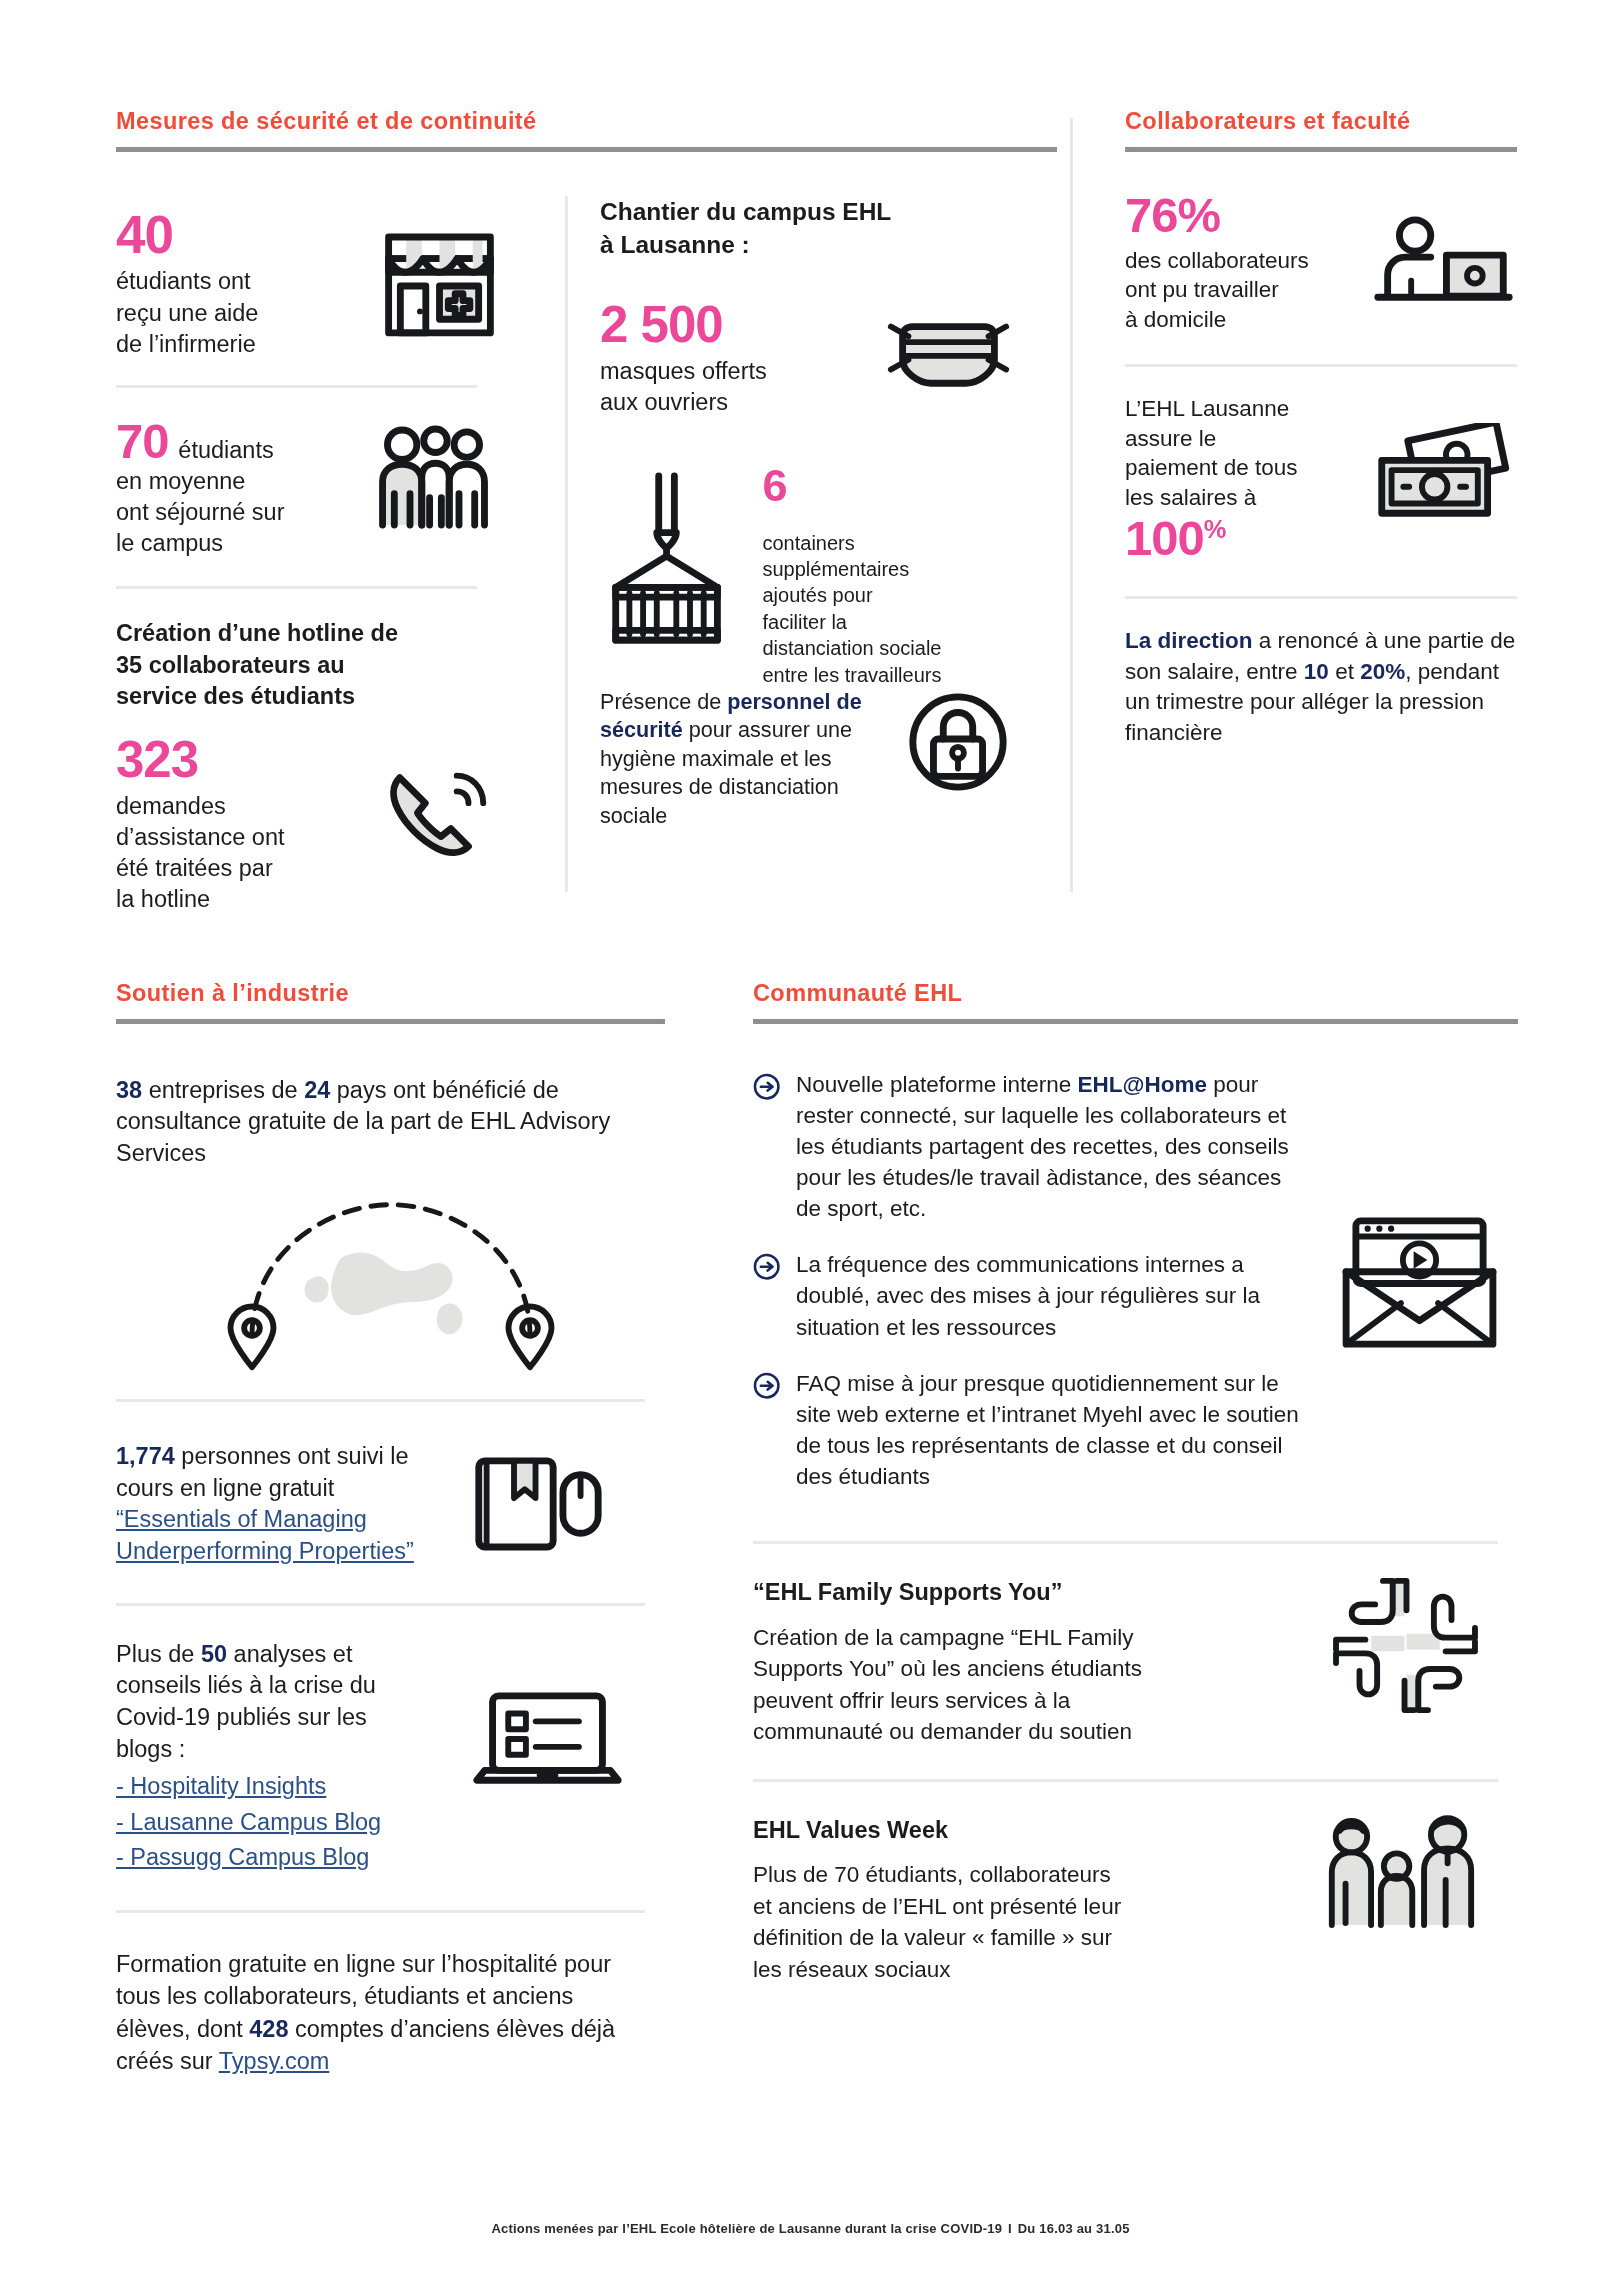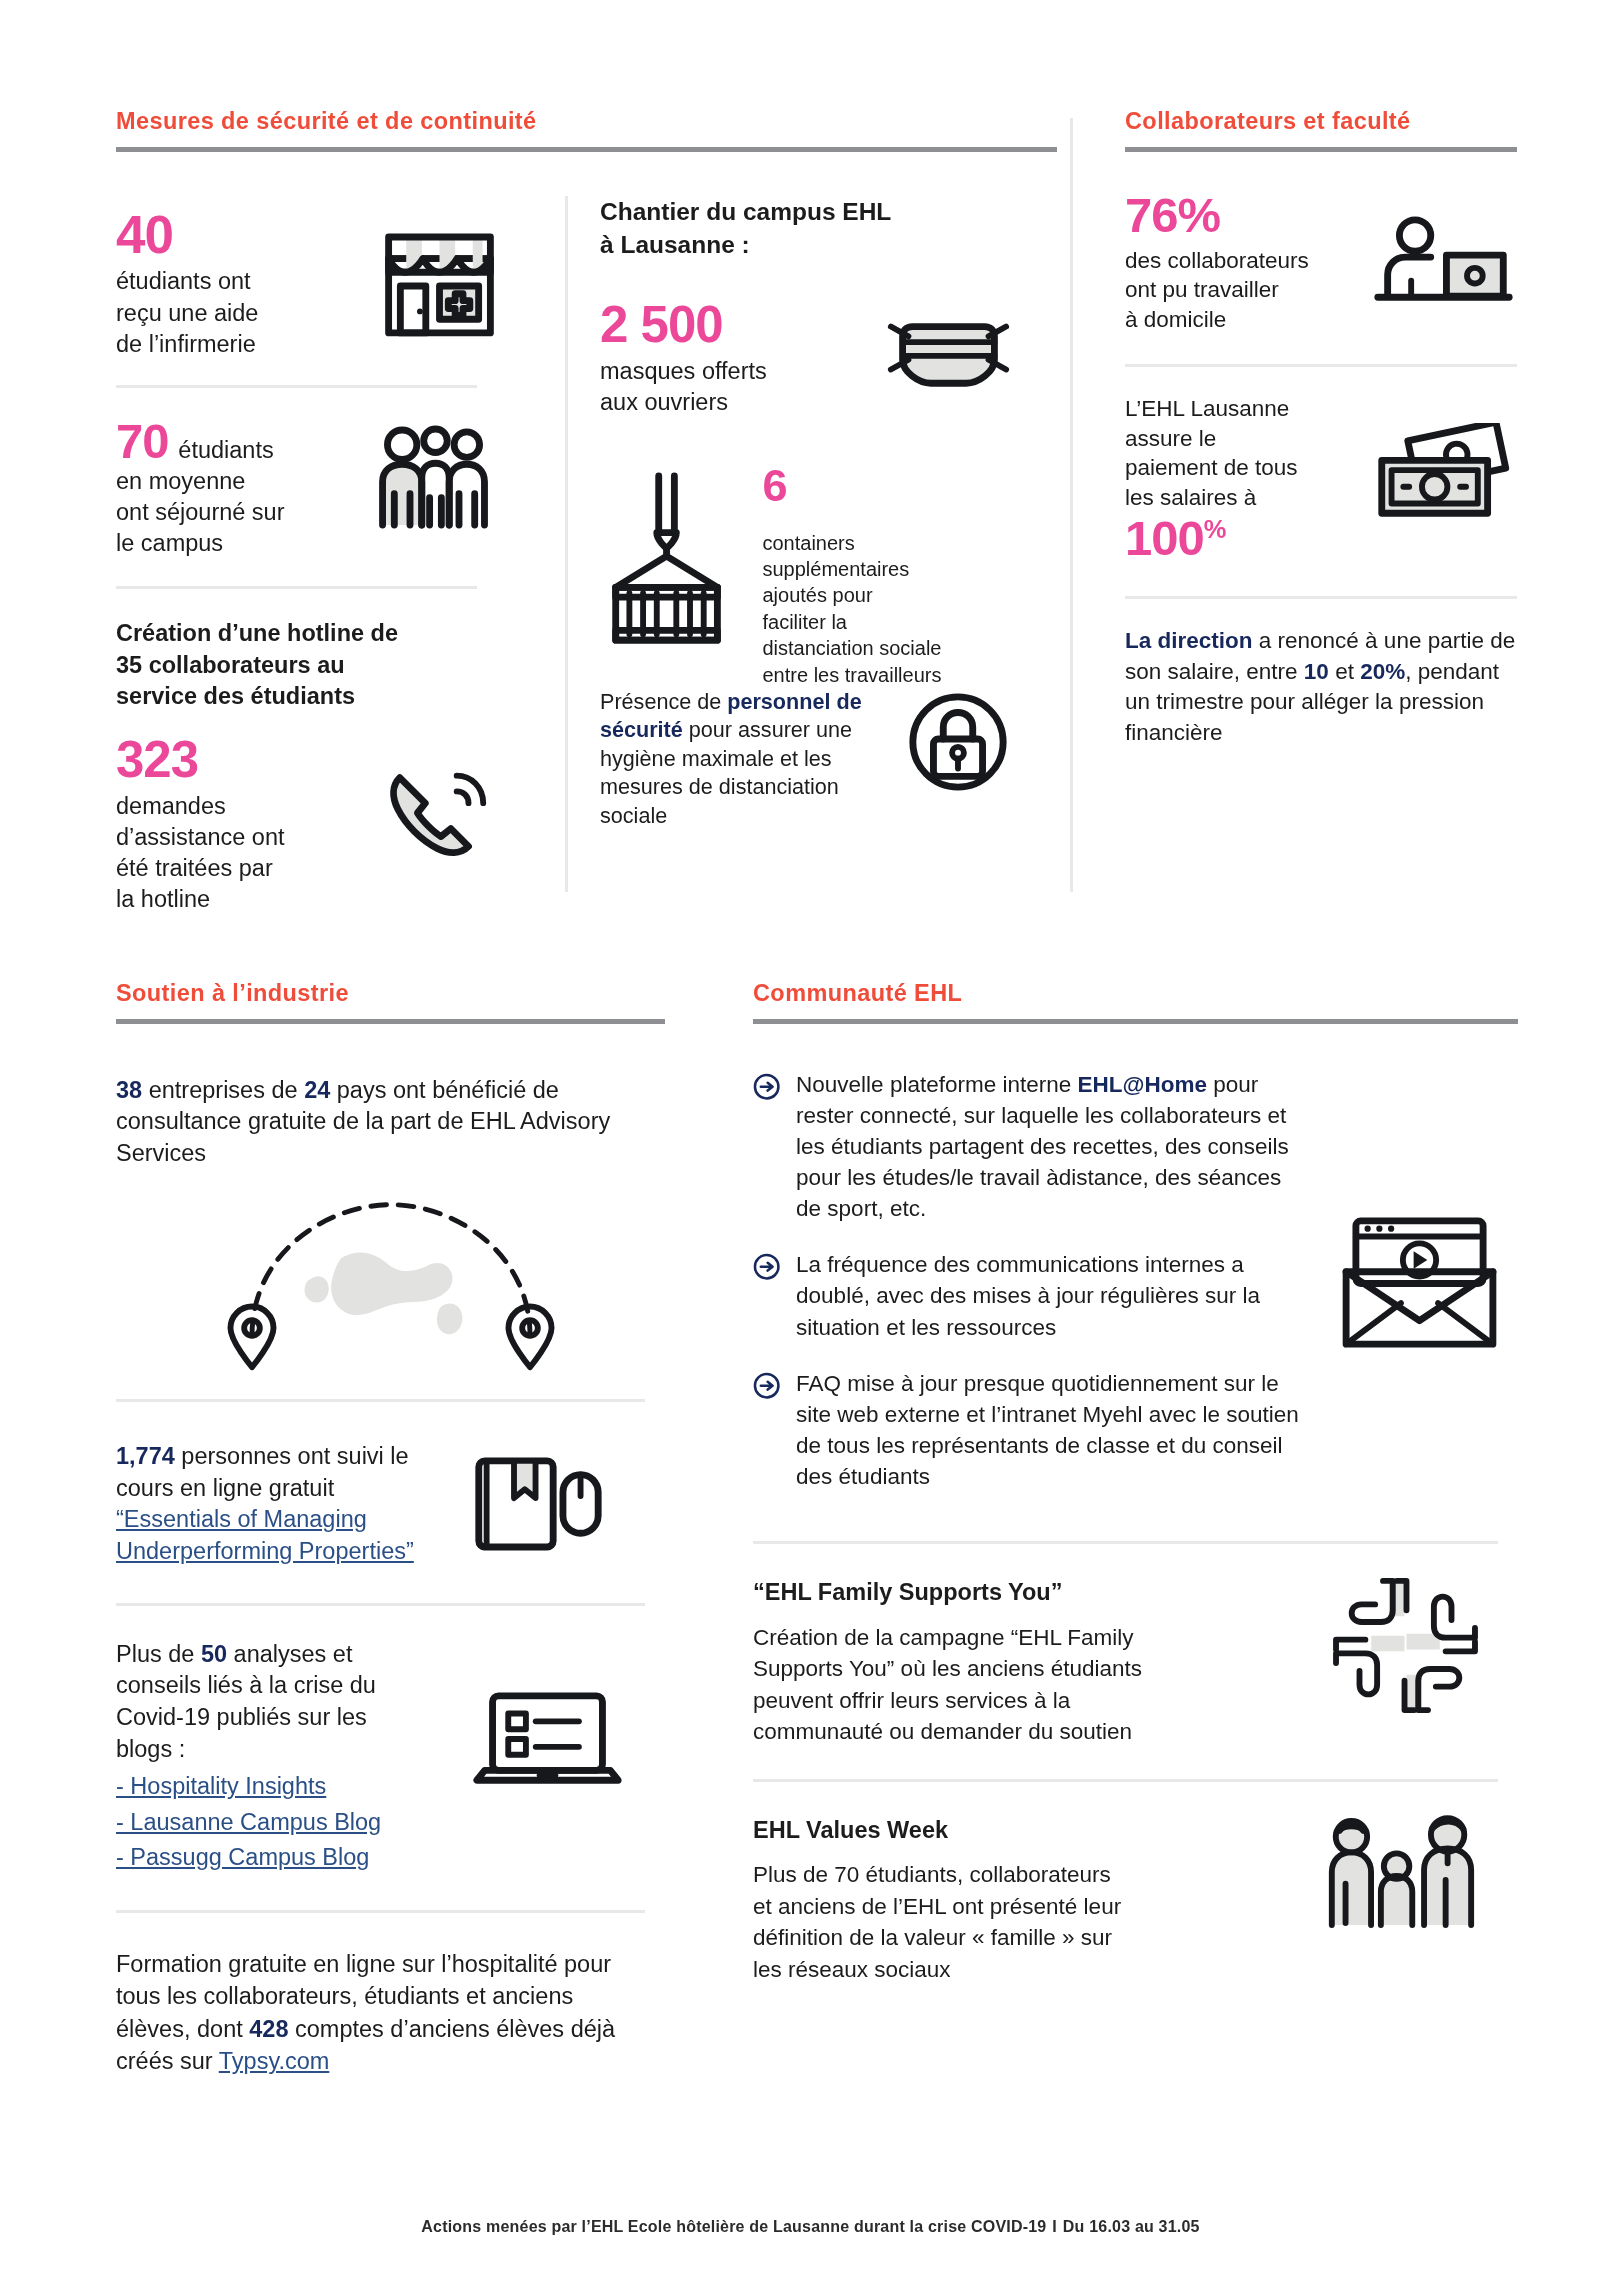--- a/index.html
+++ b/index.html
@@ -43,21 +43,21 @@
   .ln{fill:none;stroke:#17181c;stroke-width:7;stroke-linecap:round;stroke-linejoin:round;}
   .ln2{fill:none;stroke:#17181c;stroke-width:6;stroke-linecap:round;stroke-linejoin:round;}
   .fillgrey{fill:#e2e3e0;}
   .vrule{position:absolute;width:2.9px;background:#e8e8e8;}
 
   .arrow-item{display:flex;gap:15.7px;align-items:flex-start;margin-bottom:25.5px;}
   .arrow-icon{flex:0 0 auto;margin-top:3.9px;}
 
   .footer{
     position:absolute;left:0;right:0;bottom:57px;
-    text-align:center;color:#2b2b2b;font-size:16px;font-weight:600;
+    text-align:center;color:#2b2b2b;font-size:13px;font-weight:600;
     letter-spacing:0.2px;
   }
   .footer .sep{color:#2b2b2b;margin:0 5.9px;}
 </style>
 </head>
 <body>
 
 <div class="page">
 
   <div class="col" style="left:116px;top:108px;width:941px;">

